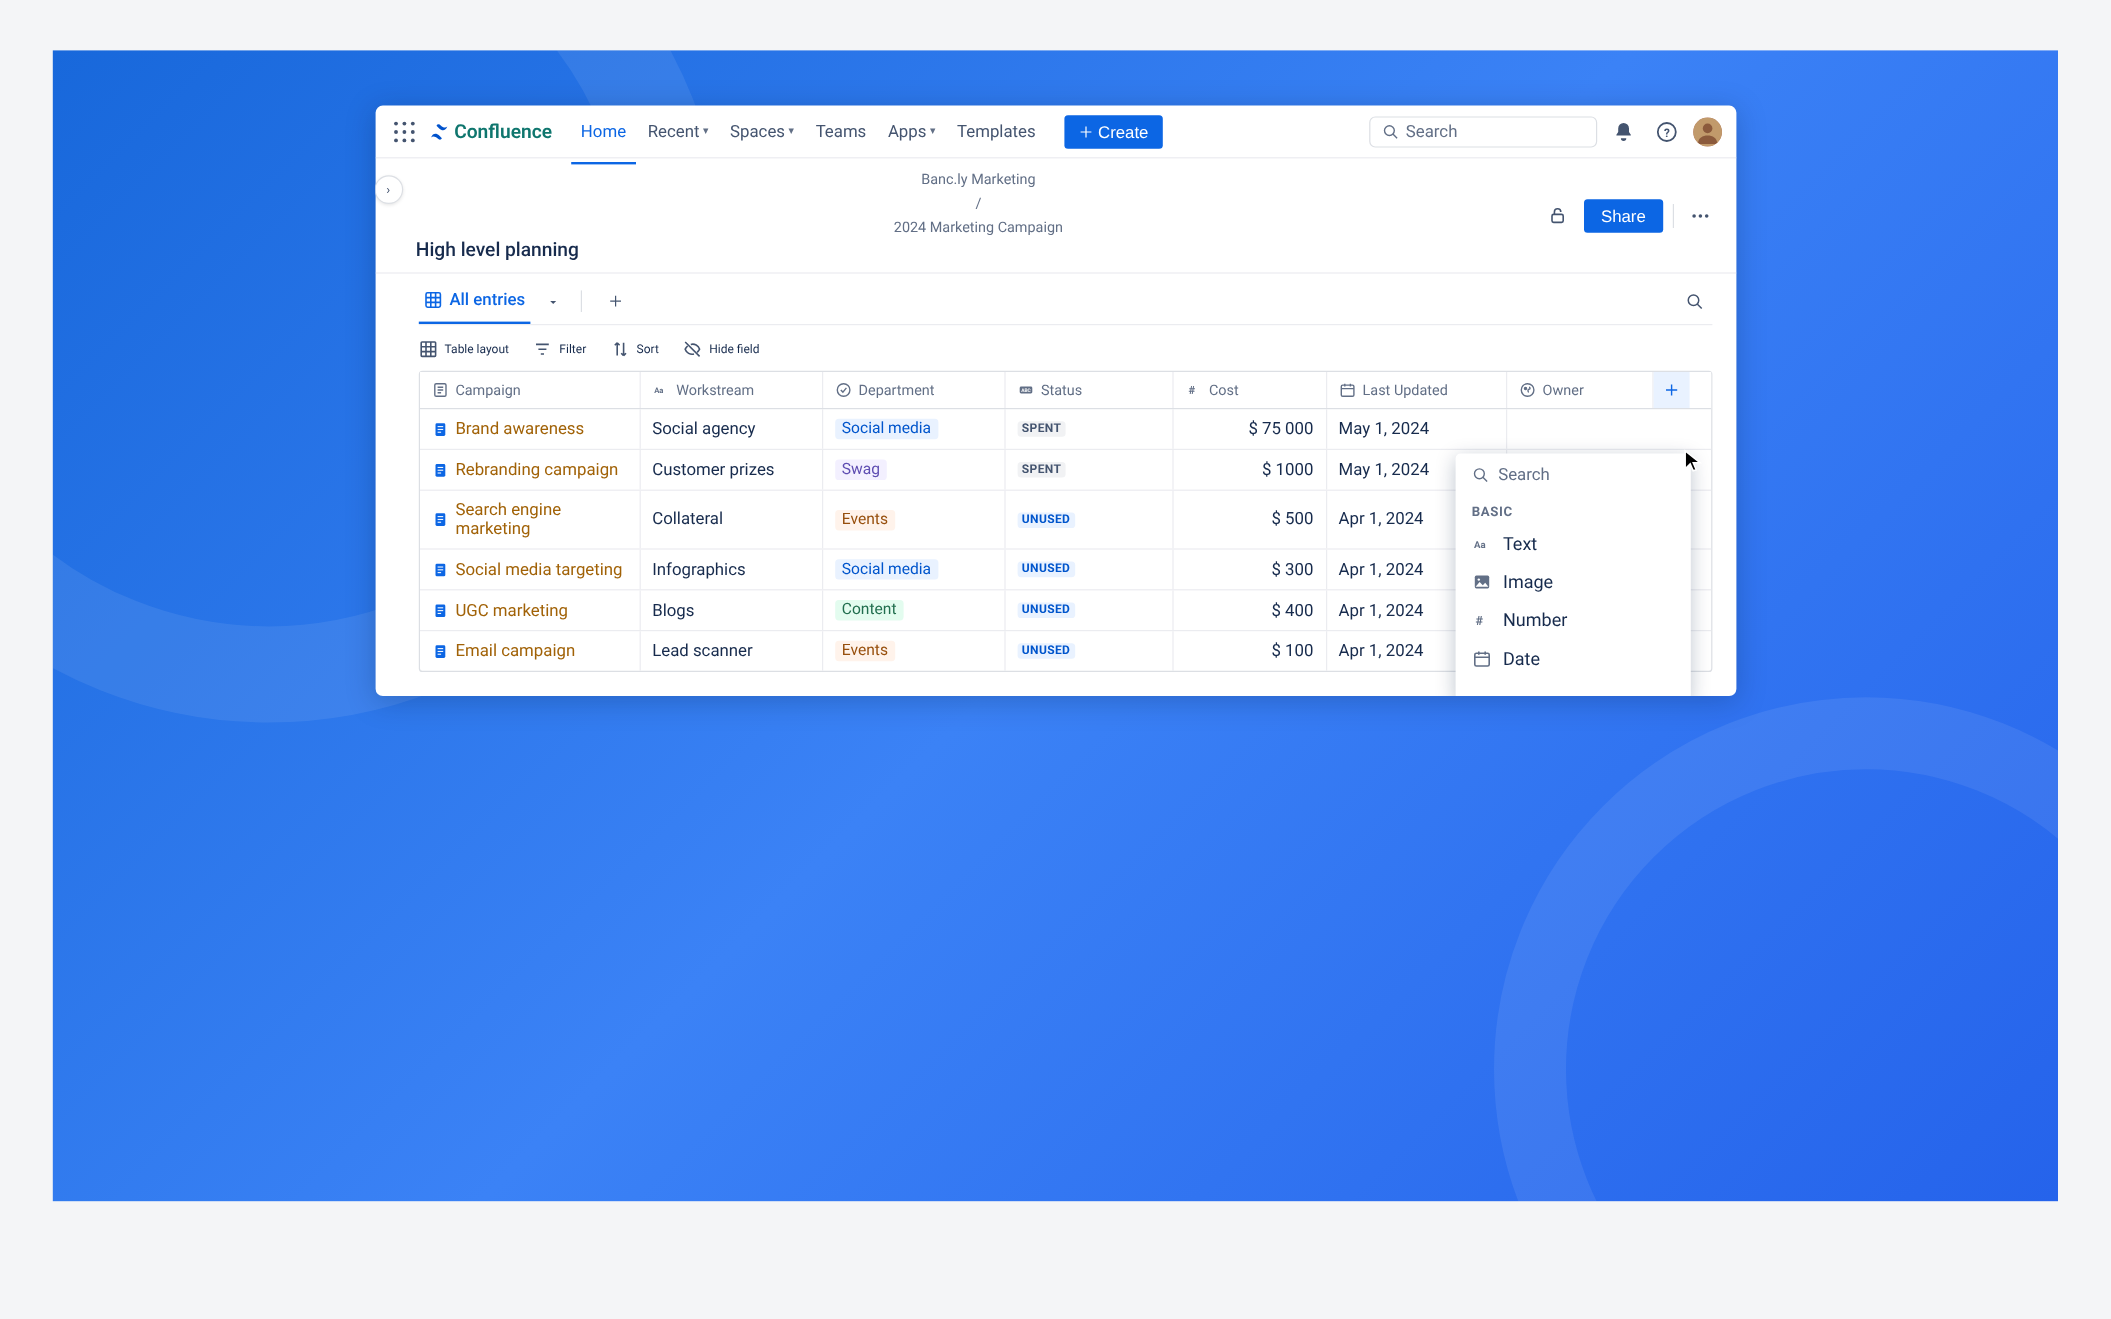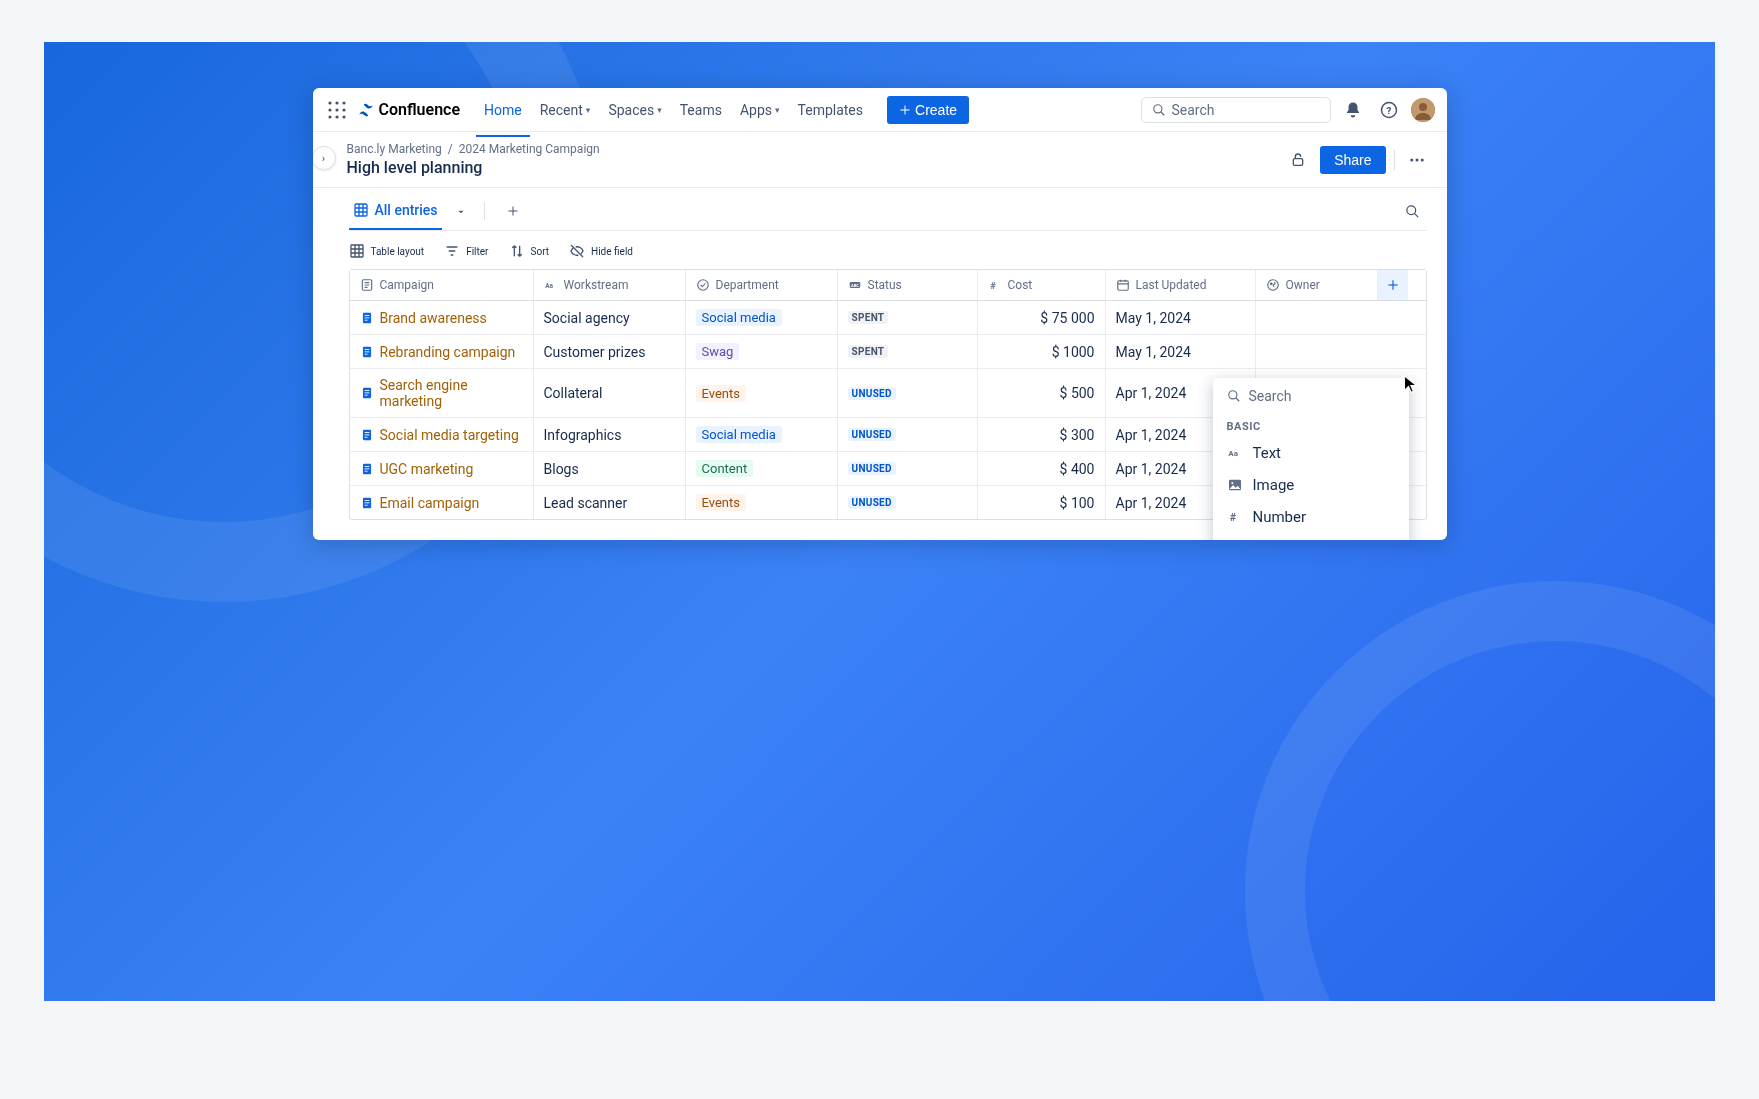--- a/index.html
+++ b/index.html
@@ -3,36 +3,36 @@
 <meta charset="utf-8">
 <style>
 * { box-sizing: border-box; margin: 0; padding: 0; }
 body { font-family: -apple-system, BlinkMacSystemFont, "Segoe UI", Roboto, sans-serif; background: #f4f5f7; width: 1759px; height: 1099px; position: relative; overflow: hidden; }
 .canvas-bg { position: absolute; top: 42px; left: 44px; right: 44px; bottom: 98px; background: linear-gradient(135deg, #1868db 0%, #3b82f6 50%, #2563eb 100%); display: flex; align-items: flex-start; justify-content: center; padding-top: 46px; overflow: hidden; }
 .canvas-bg::before { content:""; position:absolute; width:600px; height:600px; border:80px solid rgba(255,255,255,0.08); border-radius:50%; top:-200px; left:-200px; }
 .canvas-bg::after { content:""; position:absolute; width:500px; height:500px; border:60px solid rgba(255,255,255,0.08); border-radius:50%; bottom:-200px; right:-150px; }
 .app-window { width: 1134px; background: #fff; border-radius: 6px; box-shadow: 0 4px 24px rgba(9,30,66,0.25); position: relative; z-index: 1; overflow: hidden; }
 .app-header { display: flex; align-items: center; height: 44px; padding: 0 12px; border-bottom: 1px solid #ebecf0; gap: 4px; }
 .app-switcher { width: 24px; height: 24px; display: flex; align-items: center; justify-content: center; color: #44546f; margin-right: 4px; }
-.logo { display: flex; align-items: flex-end; gap: 4px; color: #000000; font-weight: 600; font-size: 16px; margin-right: 12px; }
+.logo { display: flex; align-items: flex-end; gap: 4px; color: #0f766e; font-weight: 600; font-size: 16px; margin-right: 12px; }
 .logo svg { width: 18px; height: 18px; }
 .nav-items { display: flex; align-items: center; gap: 2px; }
 .nav-item { padding: 8px 8px; font-size: 14px; color: #44546f; display: flex; align-items: center; gap: 2px; cursor: pointer; border-radius: 3px; }
 .nav-item.active { color: #0c66e4; position: relative; }
 .nav-item.active::after { content:""; position:absolute; bottom:-11px; left:0; right:0; height:2px; background:#0c66e4; }
 .chev { font-size: 9px; color: #626f86; margin-left: 1px; }
 .create-btn { margin-left: 12px; background: #0c66e4; color: #fff; border: none; padding: 6px 12px; border-radius: 3px; font-size: 14px; font-weight: 500; display: flex; align-items: center; gap: 4px; cursor: pointer; }
 .spacer { flex: 1; }
 .search-box { display: flex; align-items: center; background: #fff; border: 1px solid #dcdfe4; border-radius: 5px; padding: 4px 10px; width: 190px; color: #626f86; font-size: 14px; gap: 6px; }
 .icon-btn { width: 28px; height: 28px; display: flex; align-items: center; justify-content: center; color: #44546f; cursor: pointer; margin-left: 4px; }
 .avatar { width: 24px; height: 24px; border-radius: 50%; background: #b47859; margin-left: 4px; overflow: hidden; }
 .page-header { display: flex; align-items: center; padding: 10px 16px 10px 16px; position: relative; border-bottom: 1px solid #ebecf0; }
 .sidebar-toggle { position: absolute; left: -1px; top: 14px; width: 24px; height: 24px; border: 1px solid #dcdfe4; border-radius: 50%; background: #fff; display: flex; align-items: center; justify-content: center; color: #44546f; font-size: 11px; box-shadow: 0 1px 3px rgba(0,0,0,0.1); }
 .page-info { flex: 1; padding-left: 18px; }
-.breadcrumb { font-size: 12px; color: #626f86; display: flex; align-items: center; gap: 6px; }
+.breadcrumb { font-size: 12px; color: #626f86; display: flex; align-items: center; gap: 6px; flex-direction: column; }
 .breadcrumb a { color: #626f86; }
 .page-title { font-size: 16px; font-weight: 500; color: #172b4d; margin-top: 2px; }
 .page-actions { display: flex; align-items: center; gap: 8px; }
 .share-btn { background: #0c66e4; color: #fff; border: none; padding: 6px 14px; border-radius: 3px; font-size: 14px; font-weight: 500; cursor: pointer; }
 .lock-icon, .more-icon { color: #44546f; width: 28px; height: 28px; display: flex; align-items: center; justify-content: center; cursor: pointer; }
 .divider-v { width: 1px; height: 20px; background: #dcdfe4; }
 .content-area { padding: 4px 20px 20px 36px; }
 .view-tabs { display: flex; align-items: center; gap: 8px; border-bottom: 1px solid #ebecf0; margin-bottom: 2px; }
 .view-tab { display: flex; align-items: center; gap: 6px; padding: 10px 4px; color: #0c66e4; font-size: 14px; font-weight: 500; border-bottom: 2px solid #0c66e4; cursor: pointer; }
 .view-tab svg { width: 16px; height: 16px; }

